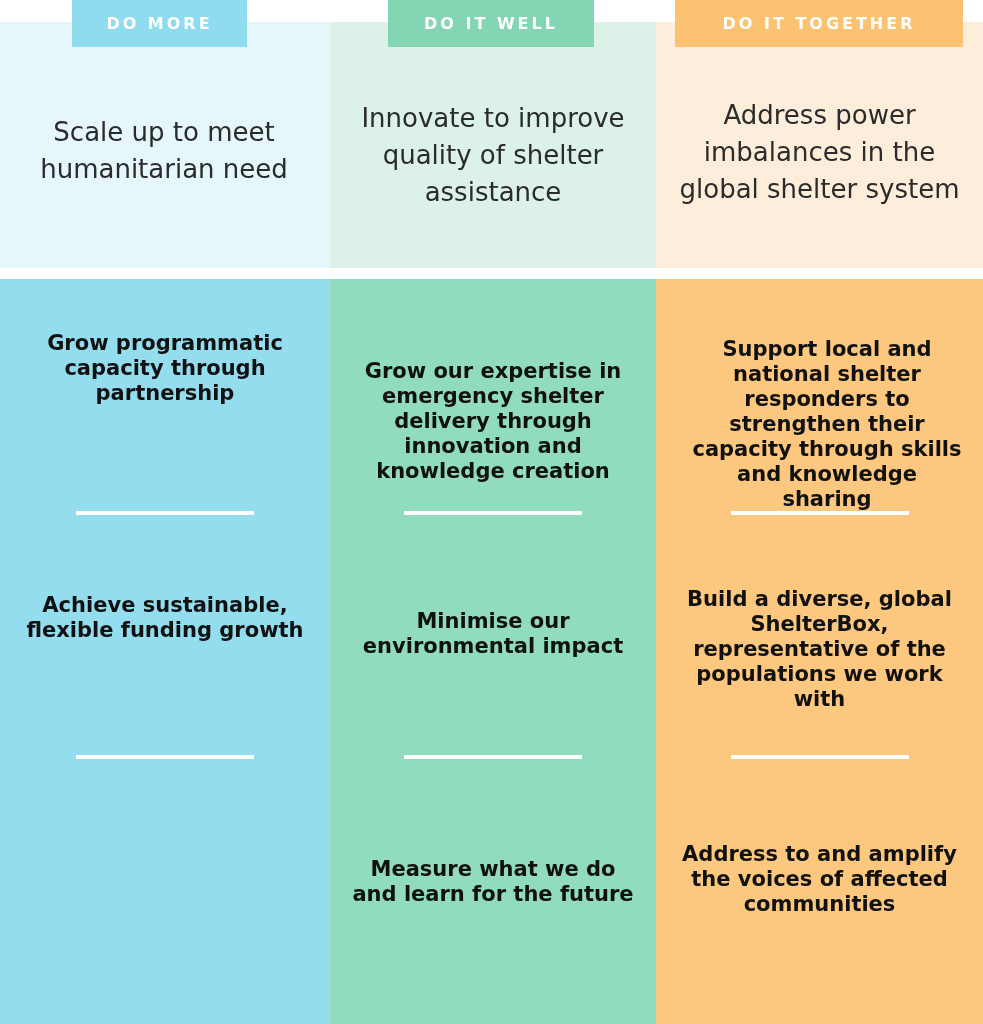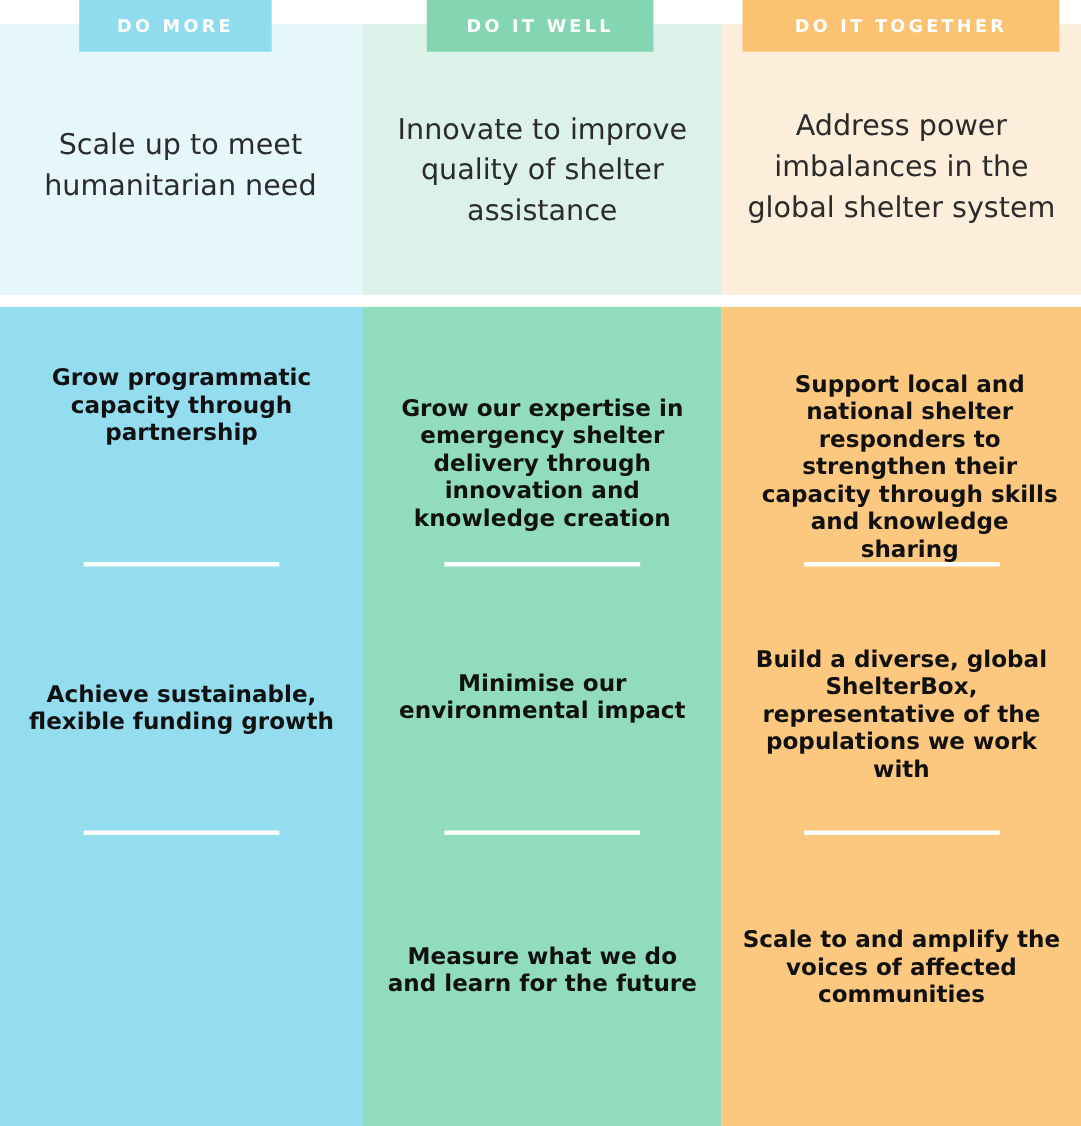--- a/index.html
+++ b/index.html
@@ -97,21 +97,21 @@
   .goal-text {
     color: #111111;
     font-weight: 700;
     font-size: 21px;
     line-height: 1.19;
     margin: 0;
   }
 
   
   .col1 .goal-block.g1 { top: 52px; }
-  .col1 .goal-block.g2 { top: 340px; }
+  .col1 .goal-block.g2 { top: 314px; }
   .col1 .goal-block.g3 { top: 562px; }
 
   .col2 .goal-block.g1 { top: 80px; }
   .col2 .goal-block.g2 { top: 330px; }
   .col2 .goal-block.g3 { top: 578px; }
 
   .col3 .goal-block.g1 { top: 58px; padding-left: 33px; }
   .col3 .goal-block.g2 { top: 308px; }
   .col3 .goal-block.g3 { top: 563px; }
 
@@ -182,17 +182,17 @@
   <div class="col col3">
     <div class="goal-block g1">
       <p class="goal-text">Support local and national shelter responders to strengthen their capacity through skills and knowledge sharing</p>
     </div>
     <div class="divider d1"></div>
     <div class="goal-block g2">
       <p class="goal-text">Build a diverse, global ShelterBox, representative of the populations we work with</p>
     </div>
     <div class="divider d2"></div>
     <div class="goal-block g3">
-      <p class="goal-text">Scale to and amplify the voices of affected communities</p>
+      <p class="goal-text">Address to and amplify the voices of affected communities</p>
     </div>
   </div>
 
 </div>
 
 </body></html>

